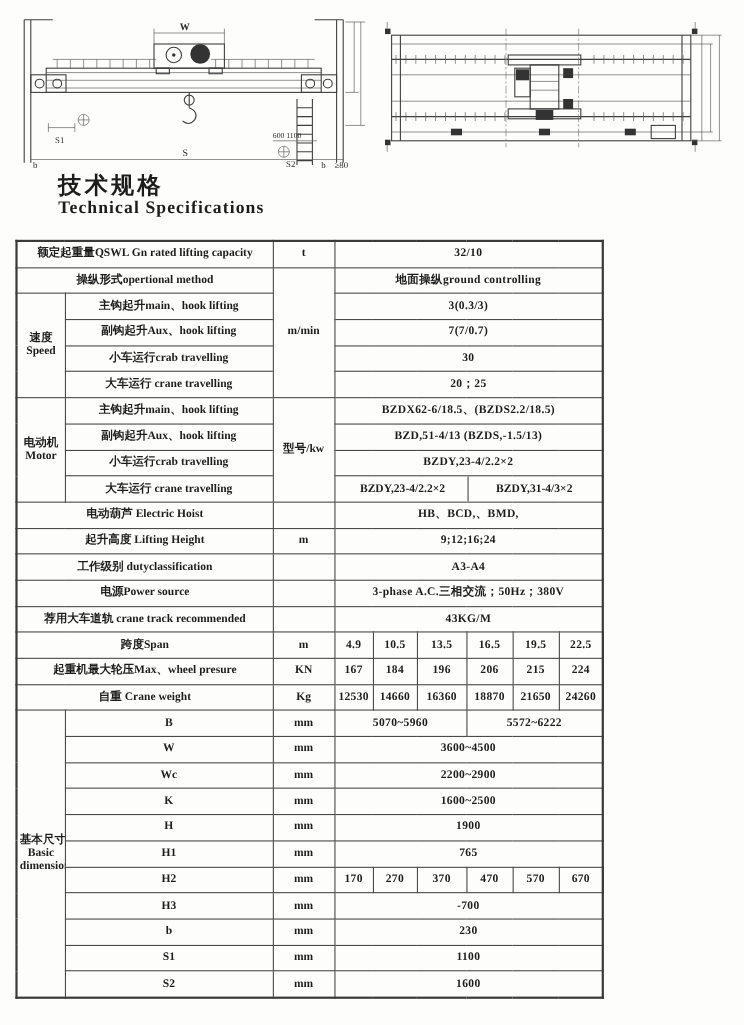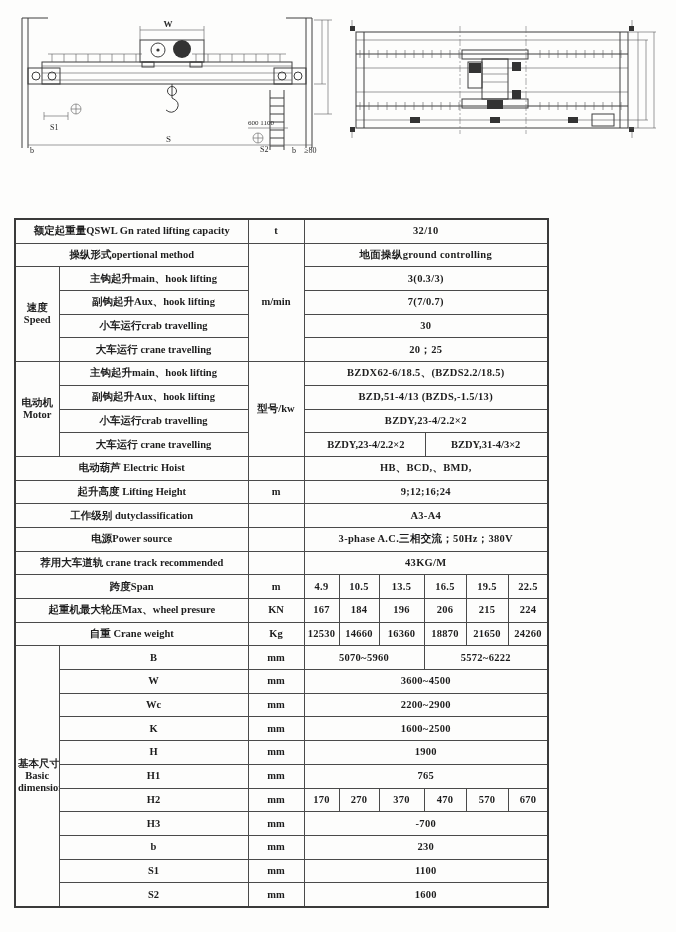--- a/index.html
+++ b/index.html
@@ -142,20 +142,22 @@
       <rect class="fil" x="228" y="101" width="10" height="6"></rect>
       <rect class="ln" x="252" y="98" width="22" height="12"></rect>
     </g>
     <g>
       <path class="thin" d="M298 16 V112 M306 24 V104 M314 16 V112 M288 16 H316 M288 112 H316 M288 24 H308 M288 104 H308"></path>
     </g>
   </svg>
 </div>
 
 <div class="title-block">
+  <div class="title-zh">技术规格</div>
+  <div class="title-en">Technical Specifications</div>
 </div>
 
 <table class="spec">
   <colgroup>
     <col style="width:44px">
       <col style="width:189px">
       <col style="width:56px">
     <col style="width:35px">
       <col style="width:40px">
       <col style="width:45px">

